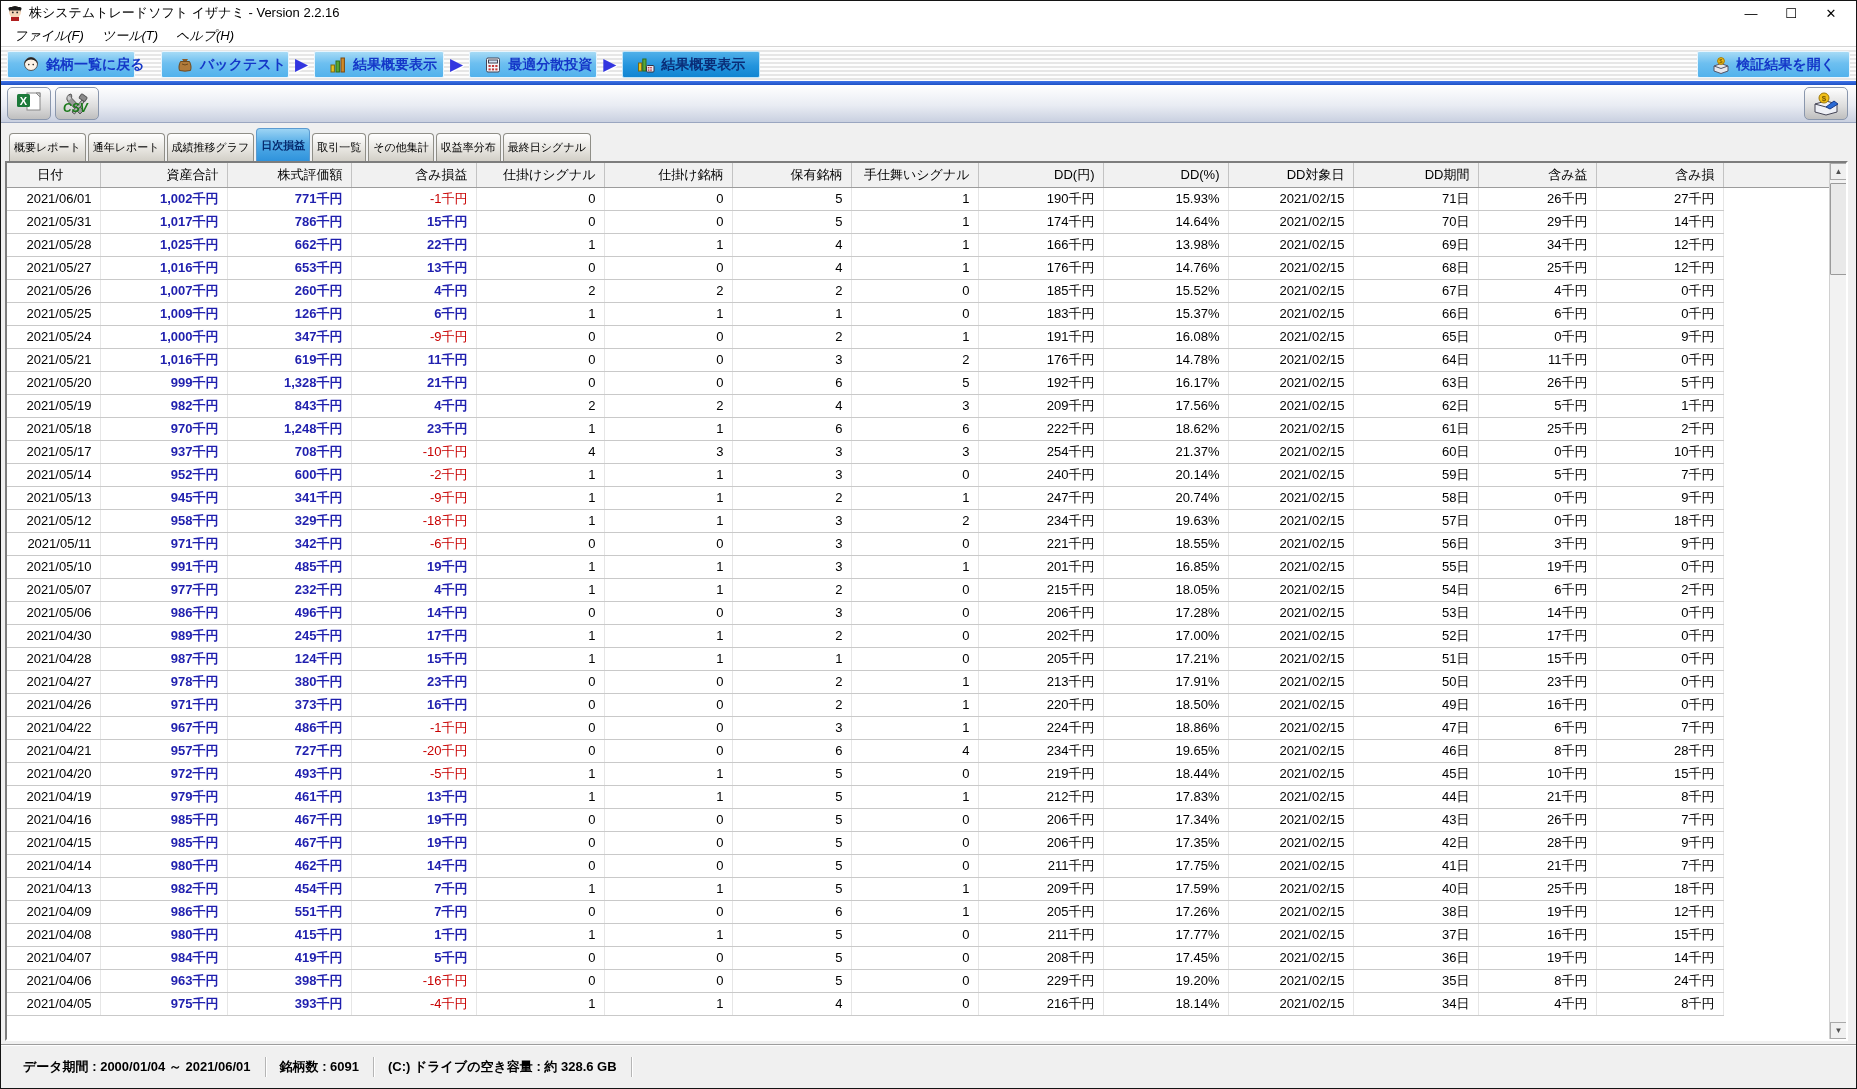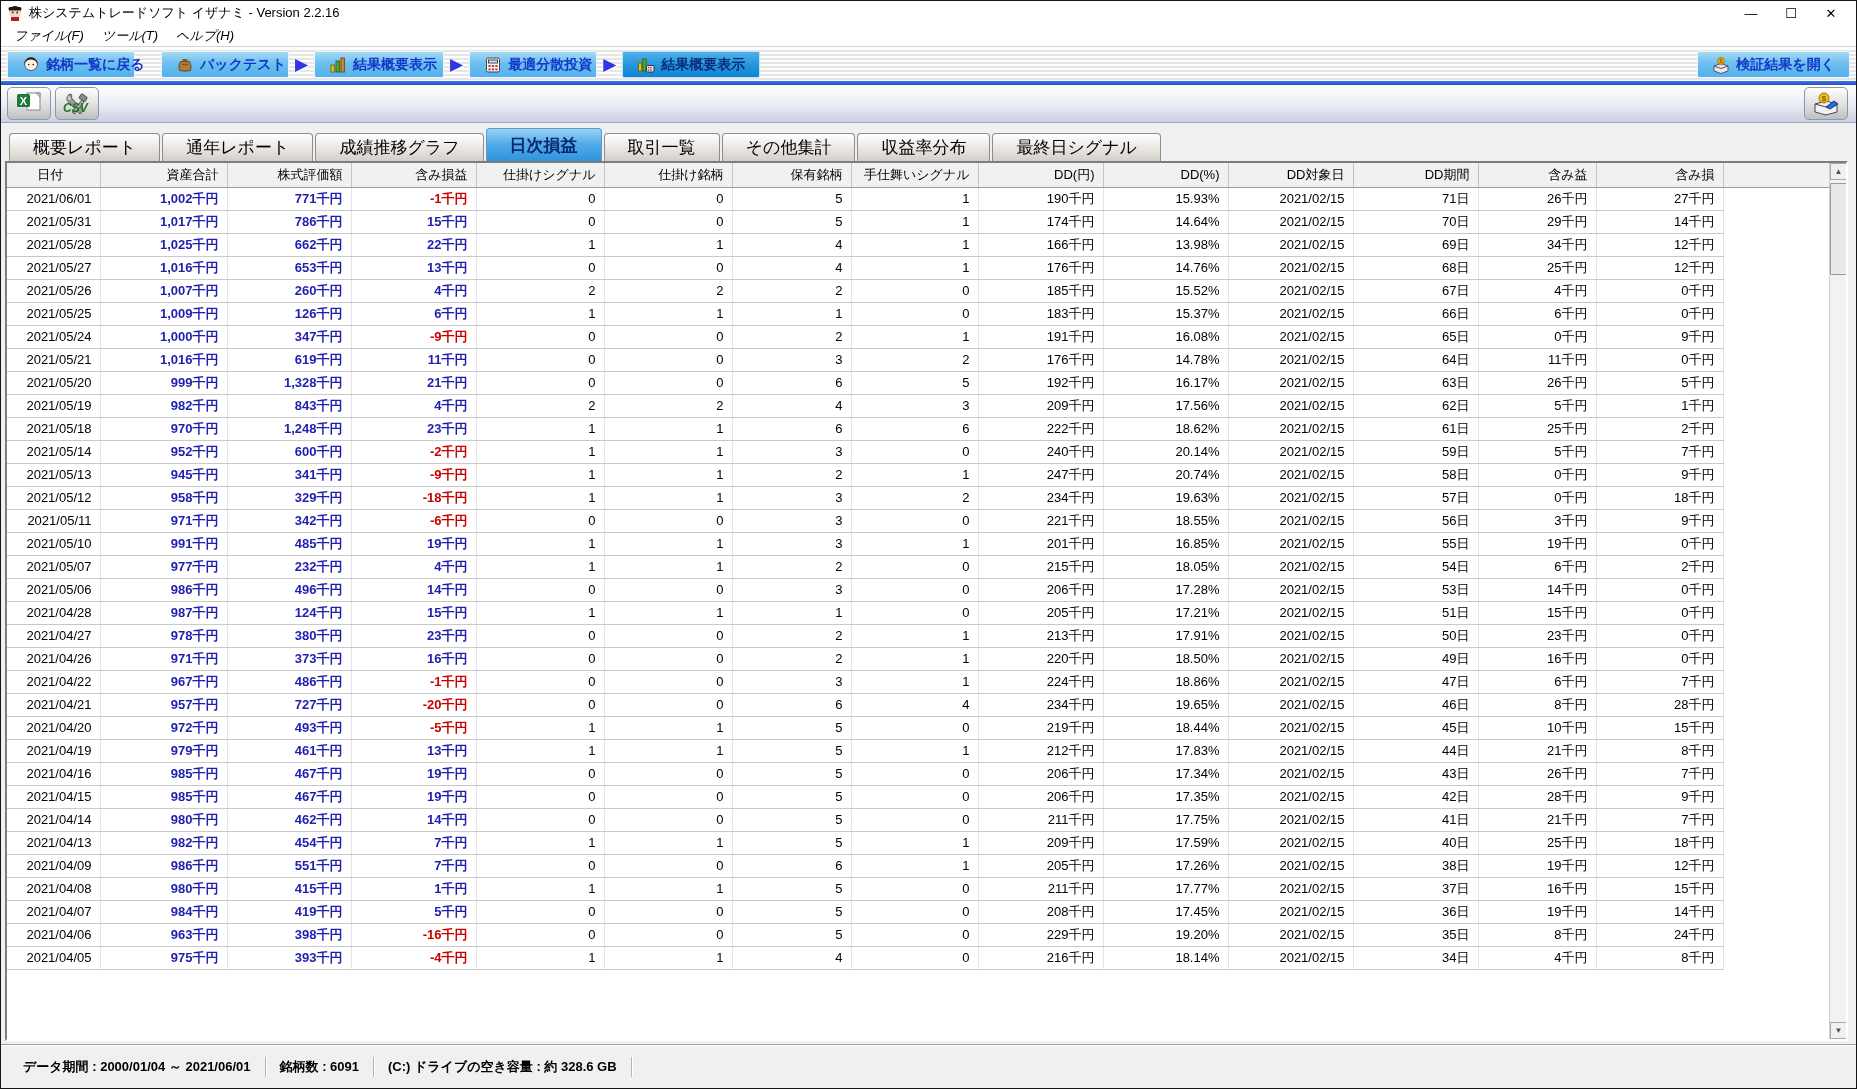--- a/index.html
+++ b/index.html
@@ -42,42 +42,42 @@
   .toolrow{ height:38px; flex:0 0 auto; display:flex; align-items:center; padding:0 6px;
     background:linear-gradient(180deg,#ffffff 0%,#e9ecf3 55%,#c9d0e0 100%);
     border-bottom:1px solid #9aa6c0;}
   .tool-btn{ width:44px; height:33px; margin-right:4px; border:1px solid #8a97ad; border-radius:5px;
     background:linear-gradient(180deg,#fefefe 0%,#dcdcdc 60%,#bfbfbf 100%);
     display:flex; align-items:center; justify-content:center; cursor:pointer;}
   .tool-spacer{ flex:1 1 auto;}
   .csv-label{ position:absolute; bottom:4px; left:7px; font-size:12px; font-style:italic; color:#1a7a1a; font-weight:bold;margin-left:48px;}
   
   .tabstrip{ height:38px; flex:0 0 auto; display:flex; align-items:flex-end; padding:0 8px; background:#f0f0f0;}
-  .tab{ height:28px; display:flex; align-items:center; padding:0 23px; margin-right:2px;
+  .tab{ height:28px; display:flex; align-items:center; padding:0 4px; margin-right:2px;
     background:linear-gradient(180deg,#ffffff 0%,#e8e6e1 55%,#d2cfc7 100%);
     border:1px solid #8f8e87; border-bottom:none; border-radius:4px 4px 0 0;
-    font-size:17px; color:#000; white-space:nowrap; cursor:pointer;}
+    font-size:11px; color:#000; white-space:nowrap; cursor:pointer;}
   .tab.active{ height:33px; background:linear-gradient(180deg,#9cd4f4 0%,#54ace7 45%,#2f93dc 100%);
     color:#062a6e; font-weight:bold; border-color:#5b9bd0;}
   
   .main{ flex:1 1 auto; padding:0 8px 3px 4px; background:#f0f0f0; min-height:0;}
   .panel{ position:relative; height:100%; background:#ffffff;
     border:2px solid; border-color:#7d7d7d #ffffff #ffffff #7d7d7d; overflow:hidden;}
   .grid-viewport{ position:absolute; left:0; top:0; right:17px; bottom:0; overflow:hidden; background:#fff;}
   table.grid{ border-collapse:collapse; table-layout:fixed; width:100%;}
   table.grid th{ height:24px; background:#f1f1f1; font-size:13px; font-weight:normal; color:#000;
     border-right:1px solid #c3c3c3; border-bottom:1px solid #9c9c9c; padding:0 8px 0 2px;
     text-align:right; white-space:nowrap; overflow:hidden;}
   table.grid th.c0{ text-align:center;}
   table.grid th.filler{ border-right:none;}
   table.grid td{ height:23px; font-size:13px; color:#000; padding:0 8px 0 2px; text-align:right;
     border-right:1px solid #e6e6e6; border-bottom:1px solid #c9c9c9; white-space:nowrap; overflow:hidden;}
   table.grid td.filler{ border-right:none; border-bottom:none;}
   table.grid td.money{ color:#1f1fae; font-weight:bold;}
-  table.grid td.neg{ color:#c80000; font-weight:bold;margin-left:40px;}
+  table.grid td.neg{ color:#c80000; font-weight:normal;margin-left:40px;}
   
   .vscroll{ position:absolute; top:0; right:0; bottom:0; width:17px; background:#f2f2f2;
     border-left:1px solid #d0d0d0;}
   .sb-btn{ position:absolute; left:0; width:17px; height:17px; background:#f0f0f0;
     border:1px solid #a9a9a9; display:flex; align-items:center; justify-content:center;
     font-size:8px; color:#505050; cursor:pointer;}
   .sb-up{ top:0;} .sb-down{ bottom:0;}
   .sb-thumb{ position:absolute; left:0; top:20px; width:17px; height:92px; background:#e9e9e9;
     border:1px solid #9a9a9a; border-radius:1px; cursor:pointer;}
   
@@ -450,20 +450,37 @@
                 <td class="c7">6</td>
                 <td class="c8">222千円</td>
                 <td class="c9">18.62%</td>
                 <td class="c10">2021/02/15</td>
                 <td class="c11">61日</td>
                 <td class="c12">25千円</td>
                 <td class="c13">2千円</td>
                 <td class="filler"></td>
               </tr>
               <tr>
+                <td class="c0">2021/05/17</td>
+                <td class="c1 money">937千円</td>
+                <td class="c2 money">708千円</td>
+                <td class="c3 money neg">-10千円</td>
+                <td class="c4">4</td>
+                <td class="c5">3</td>
+                <td class="c6">3</td>
+                <td class="c7">3</td>
+                <td class="c8">254千円</td>
+                <td class="c9">21.37%</td>
+                <td class="c10">2021/02/15</td>
+                <td class="c11">60日</td>
+                <td class="c12">0千円</td>
+                <td class="c13">10千円</td>
+                <td class="filler"></td>
+              </tr>
+              <tr>
                 <td class="c0">2021/05/14</td>
                 <td class="c1 money">952千円</td>
                 <td class="c2 money">600千円</td>
                 <td class="c3 money neg">-2千円</td>
                 <td class="c4">1</td>
                 <td class="c5">1</td>
                 <td class="c6">3</td>
                 <td class="c7">0</td>
                 <td class="c8">240千円</td>
                 <td class="c9">20.14%</td>
@@ -565,20 +582,37 @@
                 <td class="c3 money">14千円</td>
                 <td class="c4">0</td>
                 <td class="c5">0</td>
                 <td class="c6">3</td>
                 <td class="c7">0</td>
                 <td class="c8">206千円</td>
                 <td class="c9">17.28%</td>
                 <td class="c10">2021/02/15</td>
                 <td class="c11">53日</td>
                 <td class="c12">14千円</td>
+                <td class="c13">0千円</td>
+                <td class="filler"></td>
+              </tr>
+              <tr>
+                <td class="c0">2021/04/30</td>
+                <td class="c1 money">989千円</td>
+                <td class="c2 money">245千円</td>
+                <td class="c3 money">17千円</td>
+                <td class="c4">1</td>
+                <td class="c5">1</td>
+                <td class="c6">2</td>
+                <td class="c7">0</td>
+                <td class="c8">202千円</td>
+                <td class="c9">17.00%</td>
+                <td class="c10">2021/02/15</td>
+                <td class="c11">52日</td>
+                <td class="c12">17千円</td>
                 <td class="c13">0千円</td>
                 <td class="filler"></td>
               </tr>
               <tr>
                 <td class="c0">2021/04/28</td>
                 <td class="c1 money">987千円</td>
                 <td class="c2 money">124千円</td>
                 <td class="c3 money">15千円</td>
                 <td class="c4">1</td>
                 <td class="c5">1</td>

